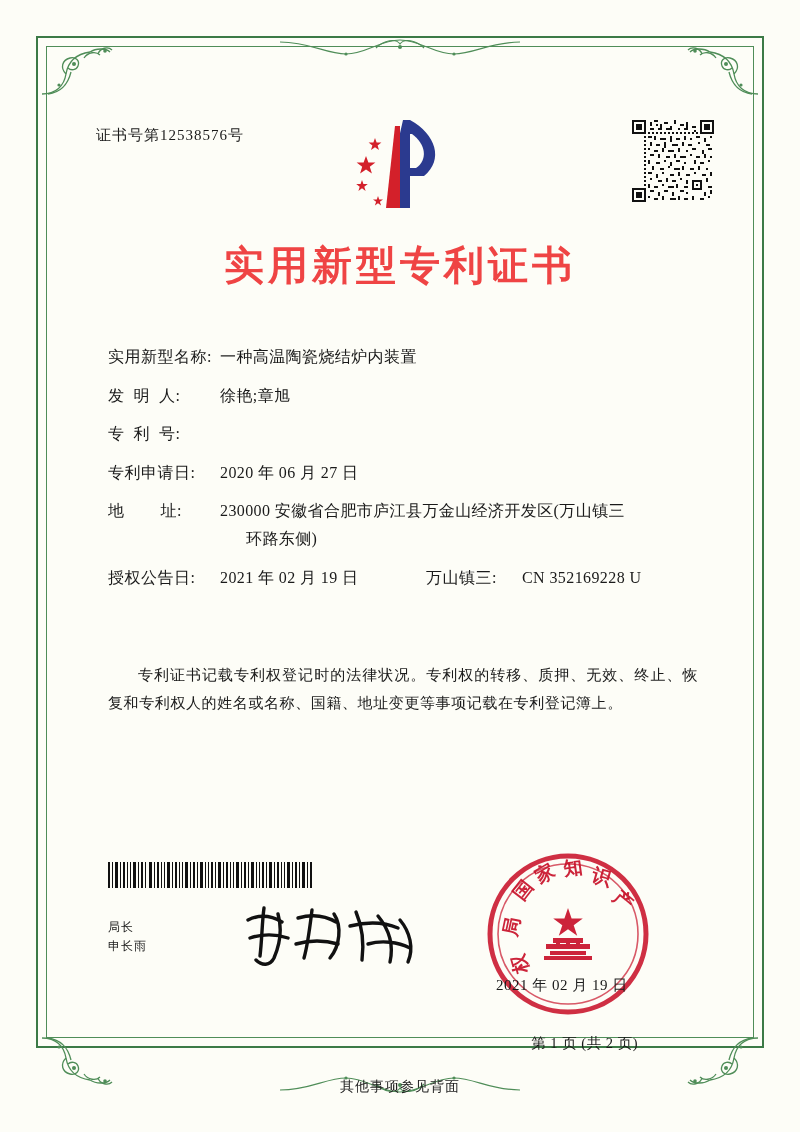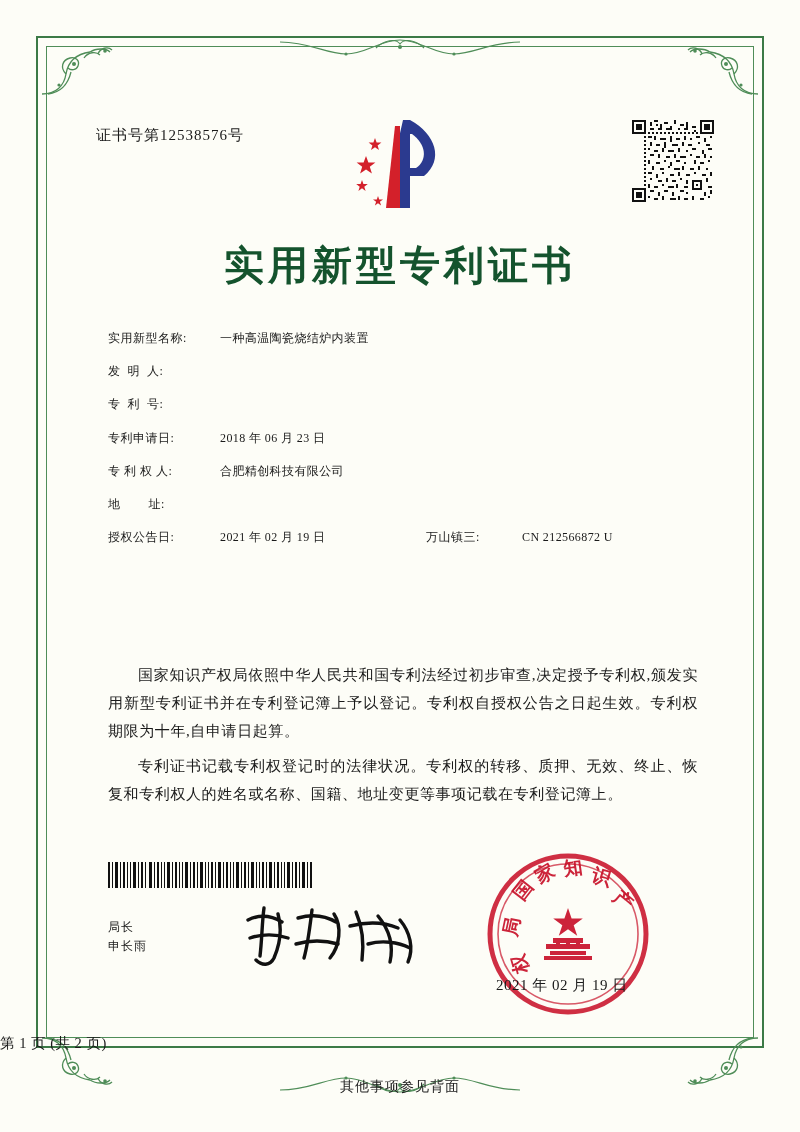--- a/index.html
+++ b/index.html
@@ -95,30 +95,30 @@
   .title {
     position: absolute;
     left: 0;
     top: 238px;
     width: 800px;
     text-align: center;
     font-size: 40px;
     font-weight: bold;
     letter-spacing: 4px;
     font-family: "DejaVu Serif", serif;
-    color: #14532d;
+    color: #ef4444;
   }
 
   
   .fields {
     position: absolute;
     left: 108px;
-    top: 330px;
+    top: 346px;
     width: 600px;
-    font-size: 12px;
+    font-size: 16px;
     line-height: 1.35;
   }
   .field-row {
     display: flex;
     align-items: flex-start;
     margin-bottom: 17px;
   }
   .field-label {
     width: 112px;
     flex: 0 0 112px;
@@ -216,21 +216,21 @@
     letter-spacing: 0.5px;
     color: #1a1a1a;
   }
 
   
   .page-no {
     position: absolute;
     left: 0;
     top: 1034px;
     width: 638px;
-    text-align: left;
+    text-align: right;
     font-size: 14.5px;
     letter-spacing: 0.5px;
   }
   .footnote {
     position: absolute;
     left: 0;
     top: 1078px;
     width: 800px;
     text-align: center;
     font-size: 14px;
@@ -536,51 +536,51 @@
 
   <div class="fields">
 
     <div class="field-row">
       <div class="field-label">实用新型名称:</div>
       <div class="field-value">一种高温陶瓷烧结炉内装置</div>
     </div>
 
     <div class="field-row">
       <div class="field-label">发  明  人:</div>
+      <div class="field-value">徐艳;章旭</div>
     </div>
 
     <div class="field-row">
       <div class="field-label">专  利  号:</div>
     </div>
 
     <div class="field-row">
       <div class="field-label">专利申请日:</div>
-      <div class="field-value">2018 年 06 月 23 日</div>
+      <div class="field-value">2020 年 06 月 27 日</div>
     </div>
 
-    <div class="field-row">
-      <div class="field-label">专 利 权 人:</div>
-      <div class="field-value">合肥精创科技有限公司</div>
-    </div>
 
     <div class="field-row">
       <div class="field-label">地        址:</div>
+      <div class="field-value">
+        <span>230000  安徽省合肥市庐江县万金山经济开发区(万山镇三</span>
+        <span class="second-line">环路东侧)</span>
+      </div>
     </div>
 
     <div class="row-inline">
       <div class="seg-label">授权公告日:</div>
       <div class="seg-value">2021 年 02 月 19 日</div>
       <div class="seg-label2">万山镇三:</div>
-      <div class="seg-value2">CN 212566872 U</div>
+      <div class="seg-value2">CN 352169228 U</div>
     </div>
 
   </div>
 
   <div class="paragraphs">
-    <p>国家知识产权局依照中华人民共和国专利法经过初步审查,决定授予专利权,颁发实用新型专利证书并在专利登记簿上予以登记。专利权自授权公告之日起生效。专利权期限为十年,自申请日起算。</p>
     <p>专利证书记载专利权登记时的法律状况。专利权的转移、质押、无效、终止、恢复和专利权人的姓名或名称、国籍、地址变更等事项记载在专利登记簿上。</p>
   </div>
 
   <div class="barcode">
     <svg width="206" height="26" viewBox="0 0 206 26" shape-rendering="crispEdges">
       <g fill="#111">
         <rect x="0" y="0" width="2" height="26"></rect>
           <rect x="4" y="0" width="1" height="26"></rect>
         <rect x="7" y="0" width="3" height="26"></rect>
           <rect x="12" y="0" width="1" height="26"></rect>

